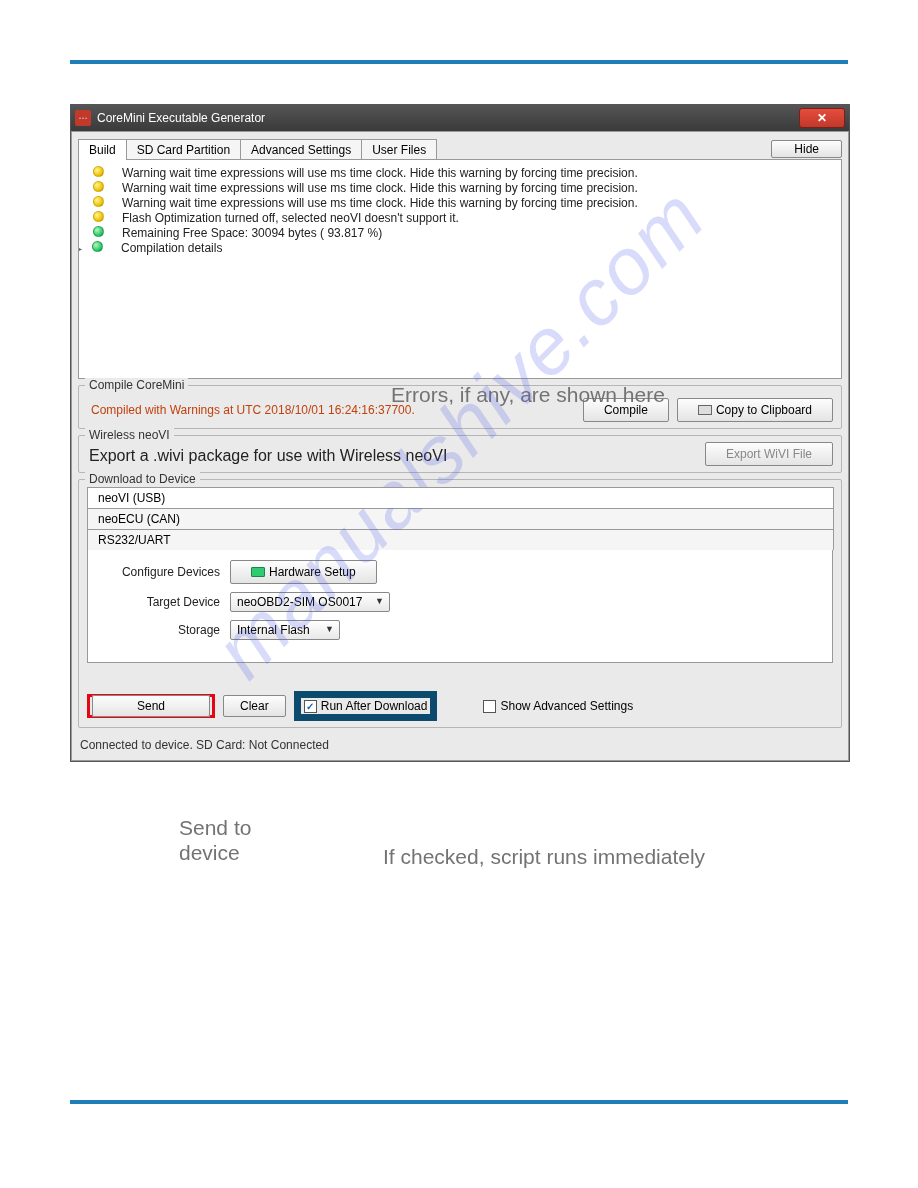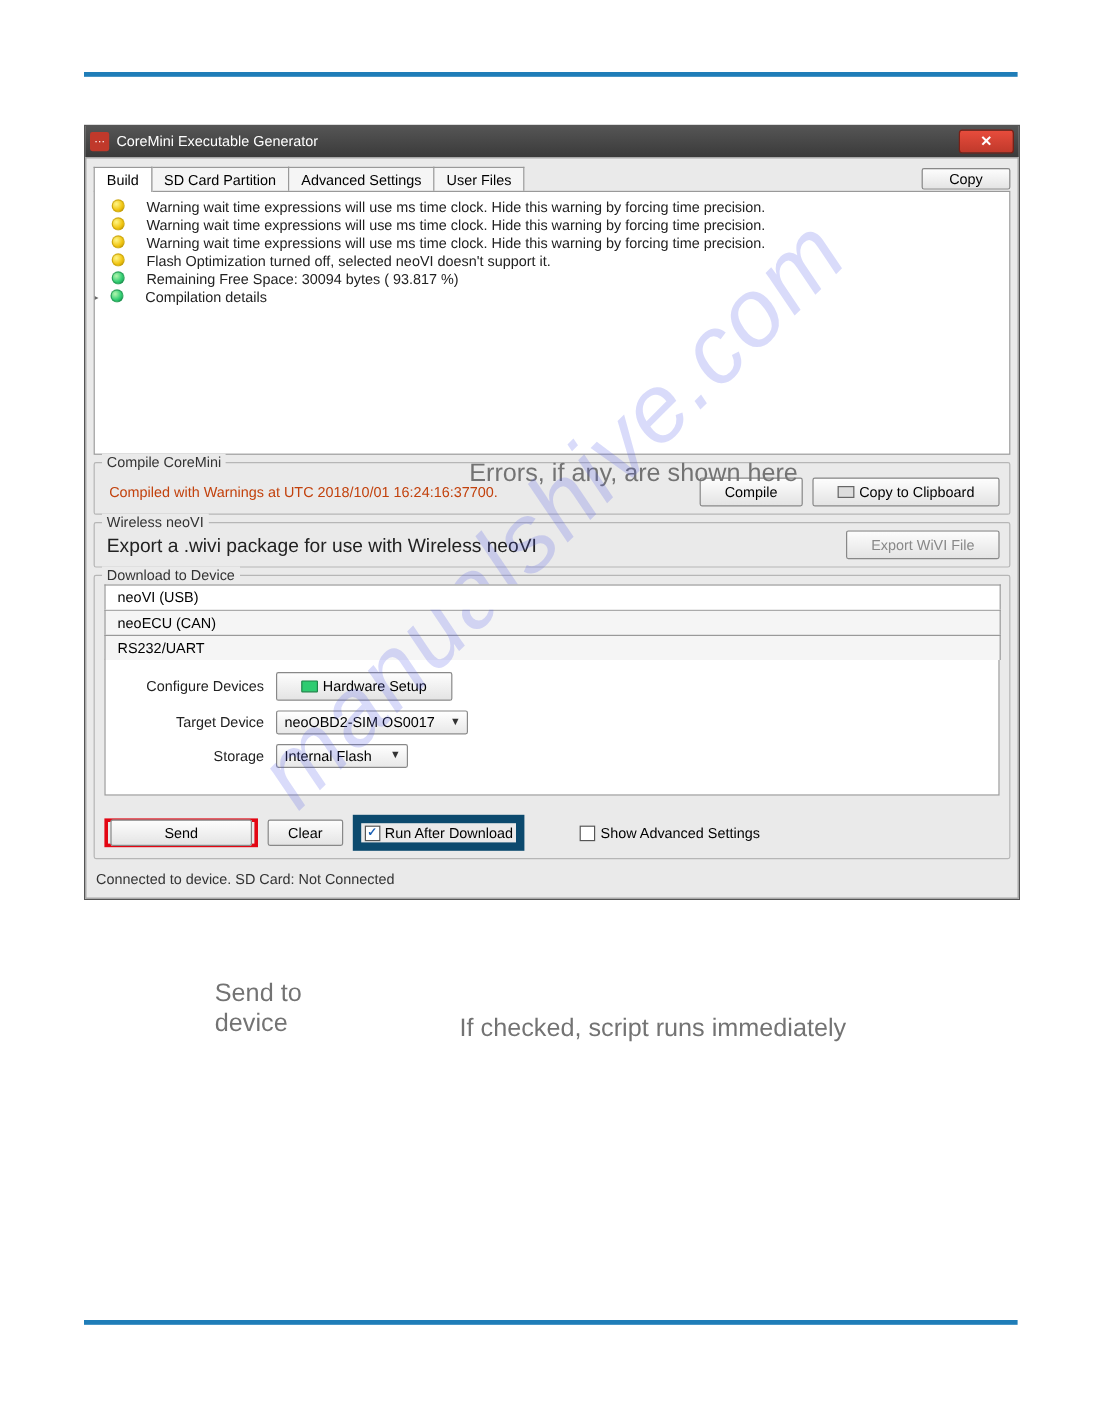--- a/index.html
+++ b/index.html
@@ -38,21 +38,21 @@
   .wireless-desc { font-size: 16px; color: #222; margin: 4px 0 0 2px; }
   .dl-tabs { display: flex; flex-direction: column; }
   .dl-tab { border: 1px solid #999; border-bottom:none; background:#f5f5f5; padding:3px 10px; font-size:12px; margin-right:-1px; position:relative; top:1px; }
   .dl-tab.active { background:#fff; z-index:2; }
   .dl-body { background:#fff; border:1px solid #999; padding:10px 12px 14px; }
   .row { display:flex; align-items:center; margin-bottom:8px; }
   .row .lbl { width:120px; text-align:right; margin-right:10px; font-size:12px; color:#222; }
   .select { border:1px solid #888; background:linear-gradient(#fff,#e8e8e8); padding:2px 22px 2px 6px; font-size:12px; min-width:160px; position:relative; border-radius:2px; }
   .select::after { content:"▼"; position:absolute; right:5px; top:3px; font-size:9px; color:#333; }
   .hw-btn .hwicon { width:14px; height:10px; background:#2ecc71; border:1px solid #1e8449; border-radius:1px; display:inline-block; }
-  .bottom-bar { display:flex; align-items:center; gap:8px; margin-top:16px; }
+  .bottom-bar { display:flex; align-items:center; gap:8px; margin-top:28px; }
   .send-highlight { border:3px solid #e30613; padding:2px; display:inline-block; }
   .send-btn { border:1px solid #888; background:linear-gradient(#fdfdfd,#e4e4e4); padding:3px 44px; font-size:12px; border-radius:2px; }
   .cb-wrap { display:flex; align-items:center; gap:4px; font-size:12px; }
   .cb-wrap.hl { border:7px solid #0c4a6e; padding:1px 3px; }
   .cb { width:13px; height:13px; border:1px solid #555; background:#fff; display:inline-flex; align-items:center; justify-content:center; font-size:10px; color:#1a5fb4; }
   .cb.checked::before { content:"✓"; font-weight:bold; }
   .status { font-size:12px; color:#333; margin-top:8px; padding:2px; }
   .annot { position:absolute; color:#737373; font-size:21px; font-family:Arial,sans-serif; pointer-events:none; }
   .annot.a1 { left:320px; top:278px; }
   .annot.a2 { left:108px; top:710px; line-height:1.2; }
@@ -76,21 +76,21 @@
     <div class="inner">
 
       <div class="tab-row">
         <div class="tab-strip">
           <div class="tab active">Build</div>
           <div class="tab">SD Card Partition</div>
           <div class="tab">Advanced Settings</div>
           <div class="tab">User Files</div>
         </div>
         <div class="tab-spacer"></div>
-        <div class="help-btn">Copy</div>
+        <div class="help-btn">Hide</div>
       </div>
 
       <div class="log-pane">
         <div class="log-line">
             <span class="ind"><span class="ball y"></span></span>
             <span>Warning wait time expressions will use ms time clock. Hide this warning by forcing time precision.</span>
           </div>
         <div class="log-line">
             <span class="ind"><span class="ball y"></span></span>
             <span>Warning wait time expressions will use ms time clock. Hide this warning by forcing time precision.</span>

